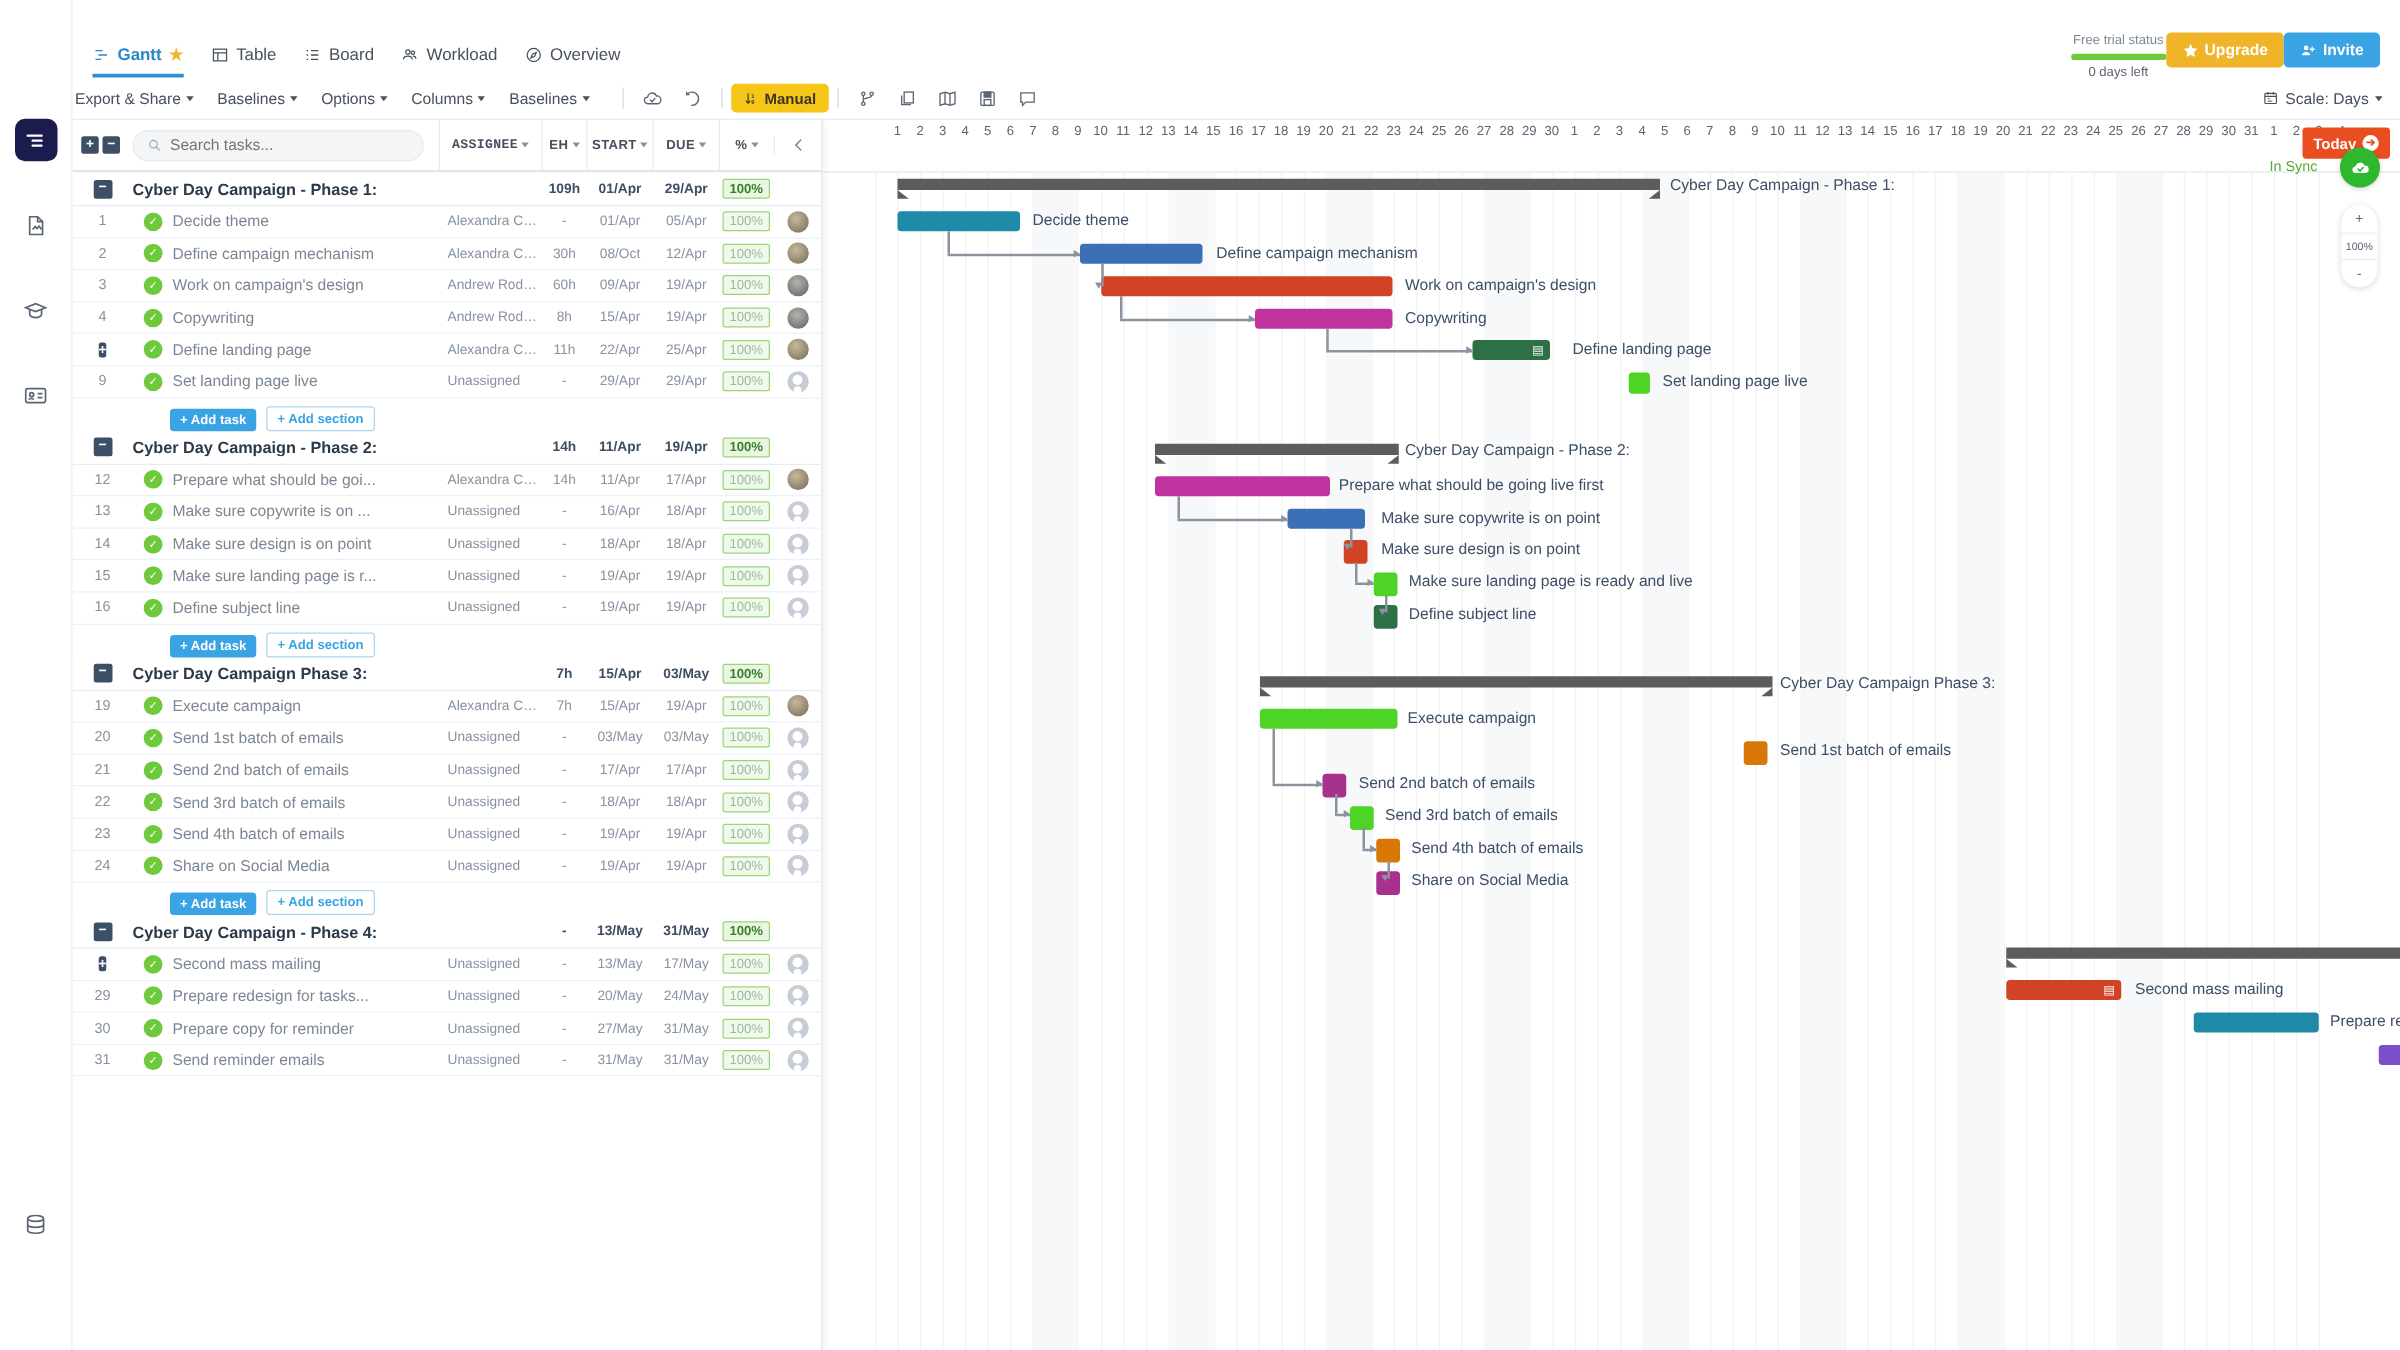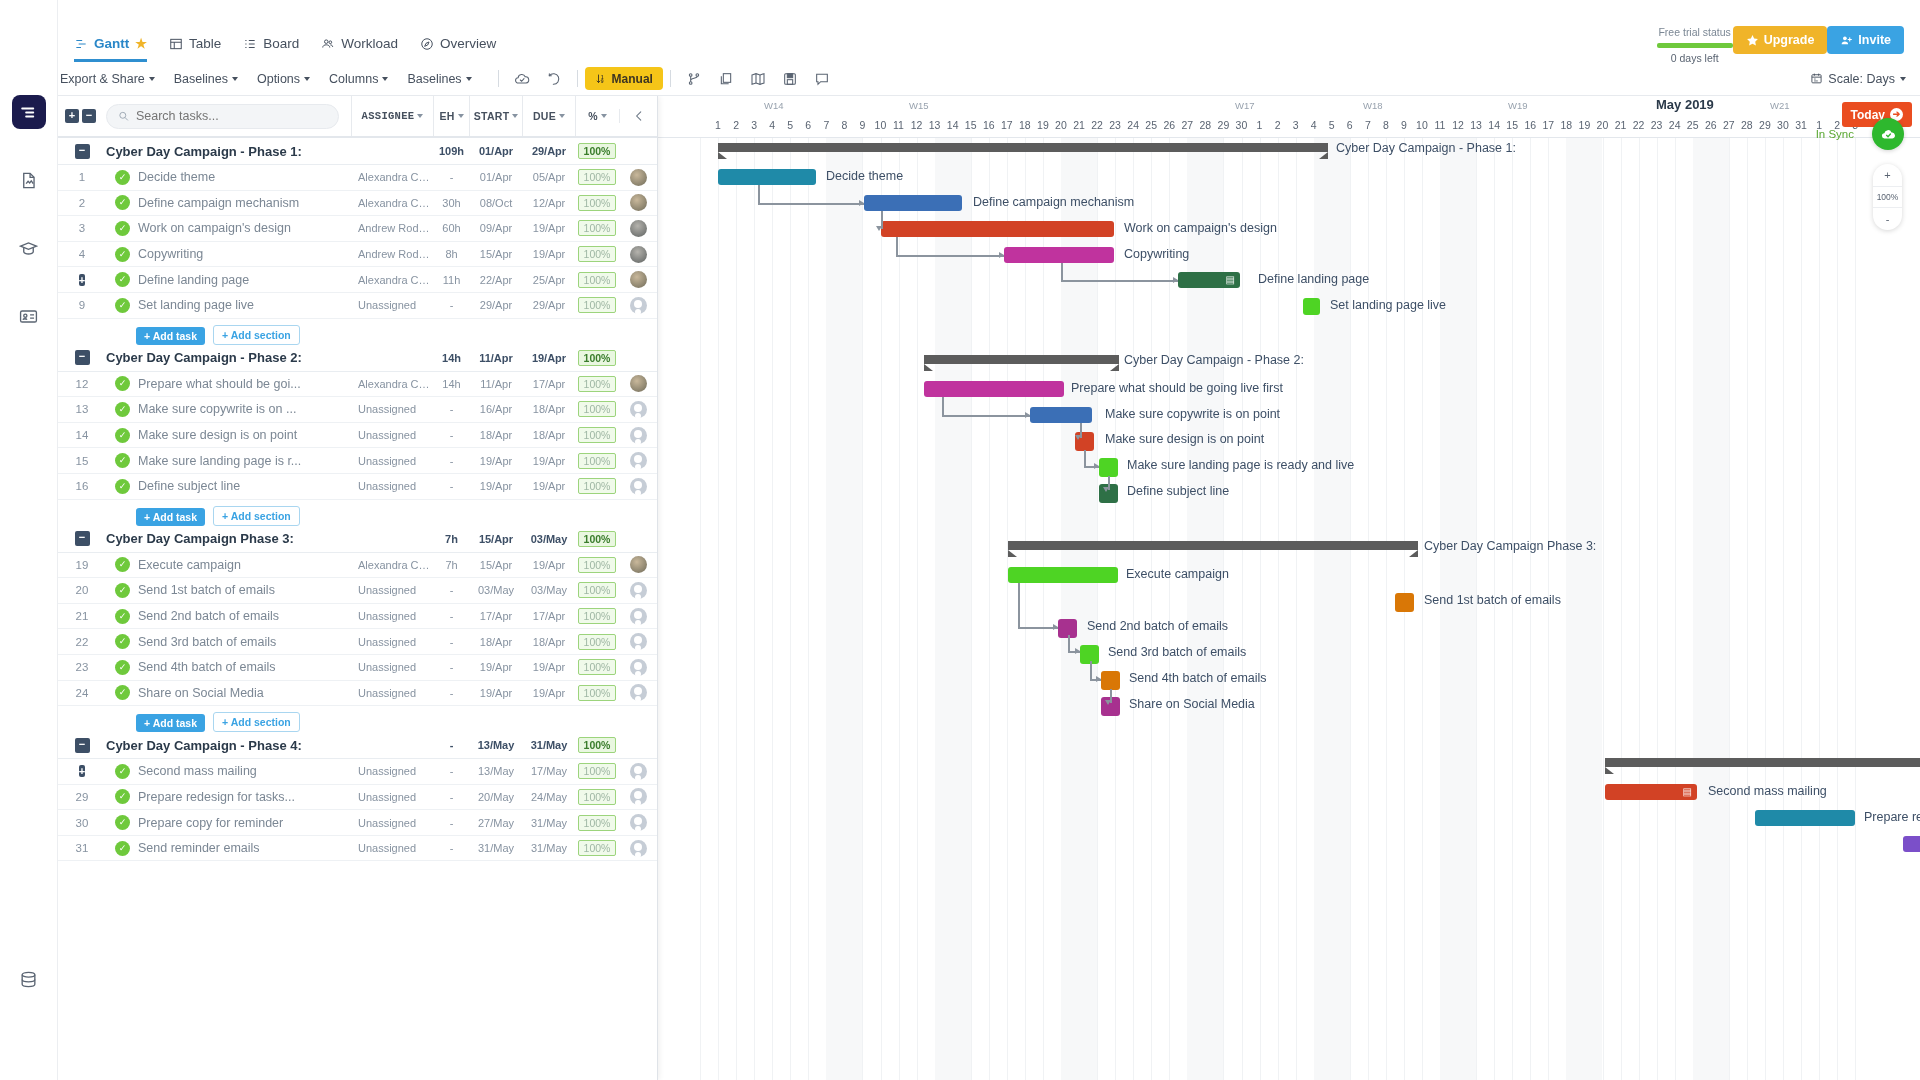--- a/index.html
+++ b/index.html
@@ -838,29 +838,20 @@
               </div>
       <div class="avcell">
                 <span class="av unassigned"></span>
               </div>
             </div>
           </div>
       </div>
 
       <div class="gantt">
         <div class="g-head">
-          <div class="wk-row" id="wk-row">
-              <div class="wk" style="left: 106px;">W14</div>
-              <div class="wk" style="left: 251px;">W15</div>
-              <div class="wk" style="left: 577px;">W17</div>
-              <div class="wk" style="left: 705px;">W18</div>
-              <div class="wk" style="left: 850px;">W19</div>
-              <div class="wk" style="left: 1112px;">W21</div>
-              <div class="month" style="left: 998px;">May 2019</div>
-            </div>
           <div class="day-row" id="day-row">
               <div class="day" style="left: 51px;">1</div>
               <div class="day" style="left: 69.05px;">2</div>
               <div class="day" style="left: 87.1px;">3</div>
               <div class="day" style="left: 105.15px;">4</div>
               <div class="day" style="left: 123.2px;">5</div>
               <div class="day" style="left: 141.25px;">6</div>
               <div class="day" style="left: 159.3px;">7</div>
               <div class="day" style="left: 177.35px;">8</div>
               <div class="day" style="left: 195.4px;">9</div>

